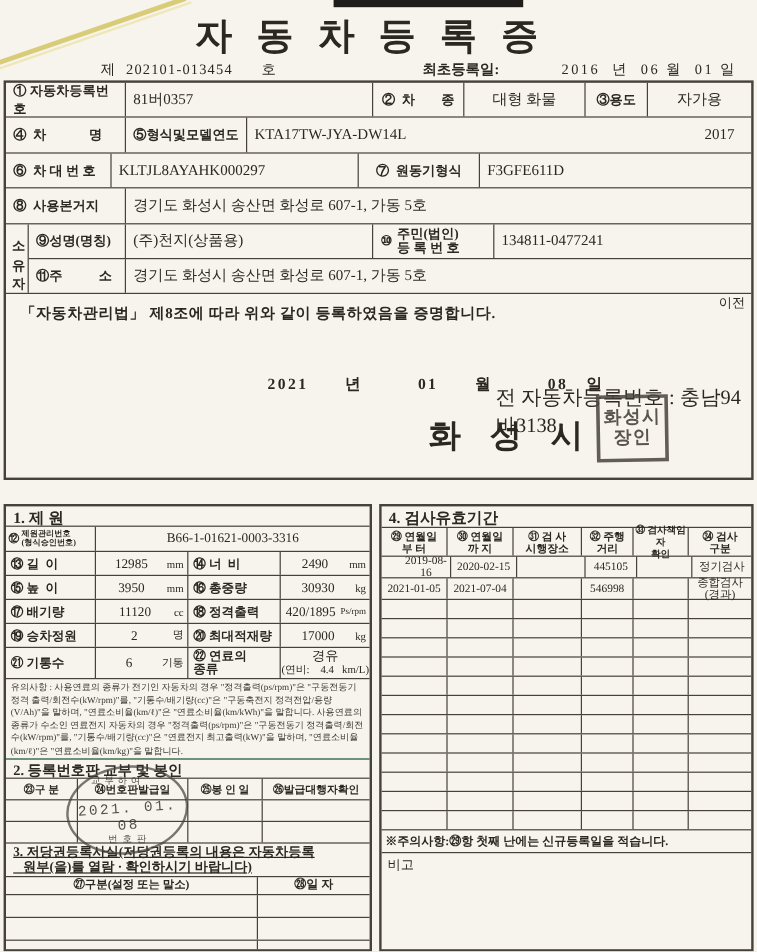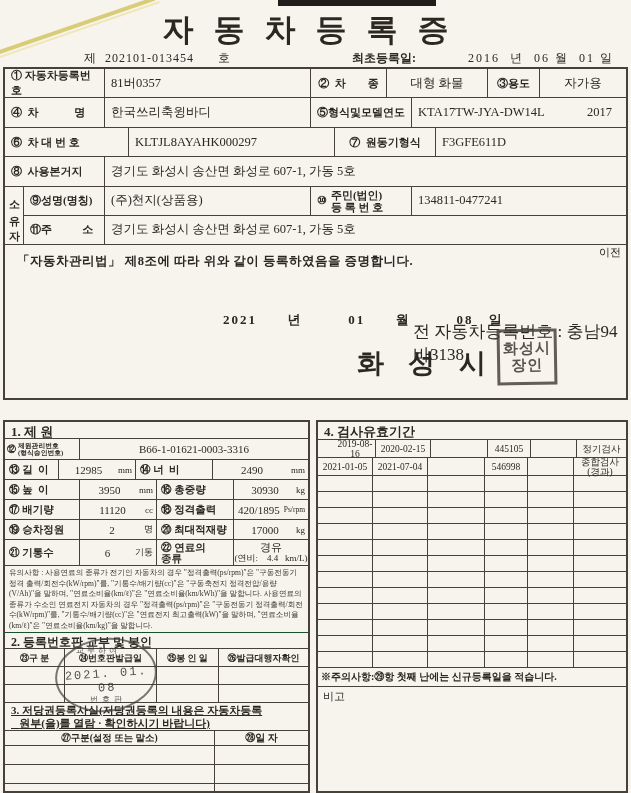--- a/index.html
+++ b/index.html
@@ -91,29 +91,28 @@
     <div class="trow" style="height:29px;">
       <div class="cell lbl pre" style="width:100px;">① 자동차등록번호</div>
       <div class="cell val" style="width:206px;">81버0357</div>
       <div class="cell lbl pre" style="width:76px;justify-content:center;">②  차        종</div>
       <div class="cell val" style="width:101px;justify-content:center;">대형 화물</div>
       <div class="cell lbl" style="width:52px;justify-content:center;">③용도</div>
       <div class="cell val" style="flex:1;justify-content:center;">자가용</div>
     </div>
     <div class="trow" style="height:30px;">
       <div class="cell lbl pre" style="width:100px;">④  차             명</div>
-      <div class="cell val" style="width:206px;">한국쓰리축윙바디</div>
       <div class="cell lbl" style="width:101px;">⑤형식및모델연도</div>
       <div class="cell val" style="flex:1;justify-content:space-between;padding-right:14px;">
         <span>KTA17TW-JYA-DW14L</span>
         <span>2017</span>
       </div>
     </div>
     <div class="trow" style="height:29px;">
-      <div class="cell lbl pre" style="width:124px;">⑥  차 대 번 호</div>
+      <div class="cell lbl pre" style="width:88px;">⑥  차 대 번 호</div>
       <div class="cell val" style="width:206px;">KLTJL8AYAHK000297</div>
       <div class="cell lbl pre" style="width:101px;justify-content:center;">⑦  원동기형식</div>
       <div class="cell val" style="flex:1;">F3GFE611D</div>
     </div>
     <div class="trow" style="height:30px;">
       <div class="cell lbl pre" style="width:100px;">⑧  사용본거지</div>
       <div class="cell val" style="flex:1;">경기도 화성시 송산면 화성로 607-1, 가동 5호</div>
     </div>
     <div class="ownerwrap" style="height:58px;border-bottom:1px solid #46423a;">
       <div class="ownercell">소유자</div>
@@ -151,21 +150,21 @@
       <div class="sp-lbl" style="width:75px;gap:2px;padding:0 2px;">
         <span style="font-size:9px;">⑫</span>
         <span style="font-size:6.8px;line-height:7.5px;">
           <span>제원관리번호</span><br>
           <span>(형식승인번호)</span>
         </span>
       </div>
       <div class="sp-val" style="flex:1;justify-content:center;">B66-1-01621-0003-3316</div>
     </div>
     <div class="sp-row" style="height:20px;">
-      <div class="sp-lbl pre" style="width:54px;">⑬ 길  이</div>
+      <div class="sp-lbl pre" style="width:75px;">⑬ 길  이</div>
       <div class="sp-val" style="width:77px;border-right:1px solid #46423a;">
         <span class="num">12985</span>
         <span class="unit">mm</span>
       </div>
       <div class="sp-lbl pre" style="width:77px;">⑭ 너  비</div>
       <div class="sp-val" style="flex:1;">
         <span class="num">2490</span>
         <span class="unit">mm</span>
       </div>
     </div>
@@ -254,20 +253,34 @@
         <div class="ecell" style="flex:1;"></div>
     </div>
     <div class="erow" style="flex:1;border-bottom:none;">
       <div class="ecell" style="width:210px;"></div>
         <div class="ecell" style="flex:1;"></div>
     </div>
   </div>
 
   <div class="abs box rightbox">
     <div class="sect-title" style="height:18px;">4. 검사유효기간</div>
+    <div class="erow" style="height:24px;">
+      <div class="hdr" style="width:55px;">㉙ 연월일
+부  터</div>
+      <div class="hdr" style="width:55px;">㉚ 연월일
+까  지</div>
+      <div class="hdr" style="width:57px;">㉛ 검   사
+시행장소</div>
+      <div class="hdr" style="width:43px;">㉜ 주행
+거리</div>
+      <div class="hdr" style="width:46px;font-size:8px;">㉝ 검사책임자
+확인</div>
+      <div class="hdr" style="flex:1;">㉞ 검사
+구분</div>
+    </div>
     <div class="erow" style="height:18px;">
       <div class="insp-val" style="width:41px;margin-left:17px;">2019-08-16</div>
       <div class="insp-val" style="width:55px;">2020-02-15</div>
       <div class="insp-val" style="width:57px;"></div>
       <div class="insp-val" style="width:43px;">445105</div>
       <div class="insp-val" style="width:46px;"></div>
       <div class="insp-val" style="flex:1;">정기검사</div>
     </div>
     <div class="erow" style="height:18px;">
       <div class="insp-val" style="width:55px;">2021-01-05</div>

